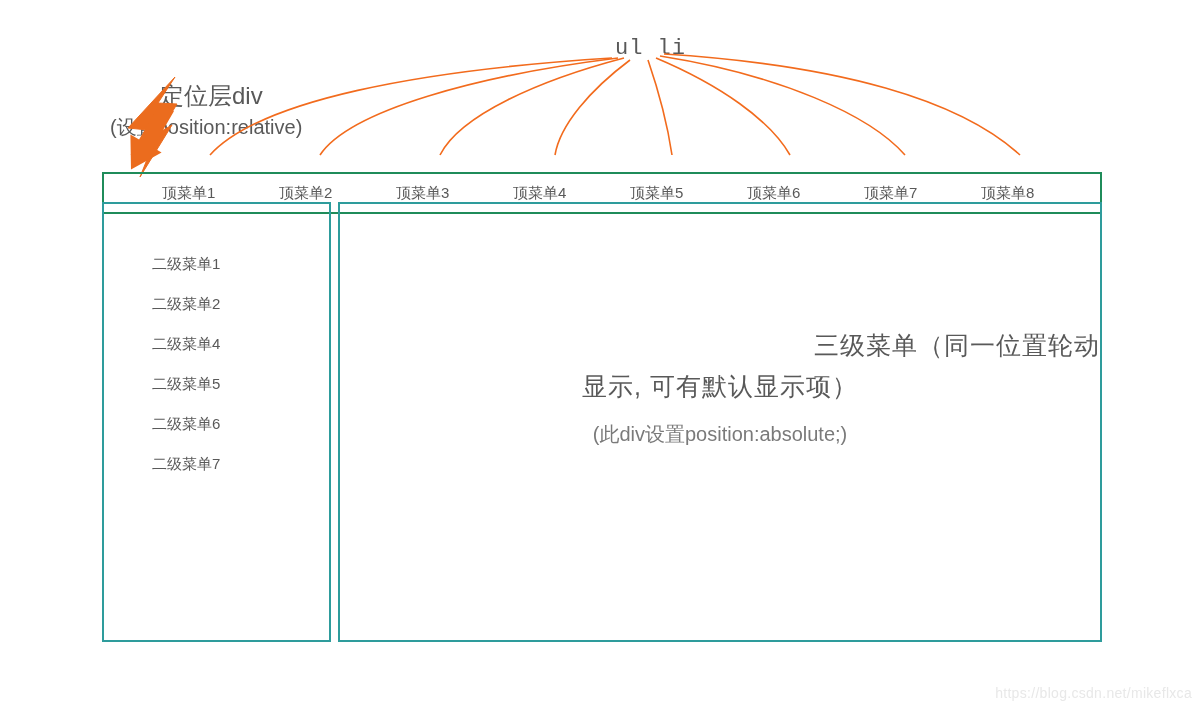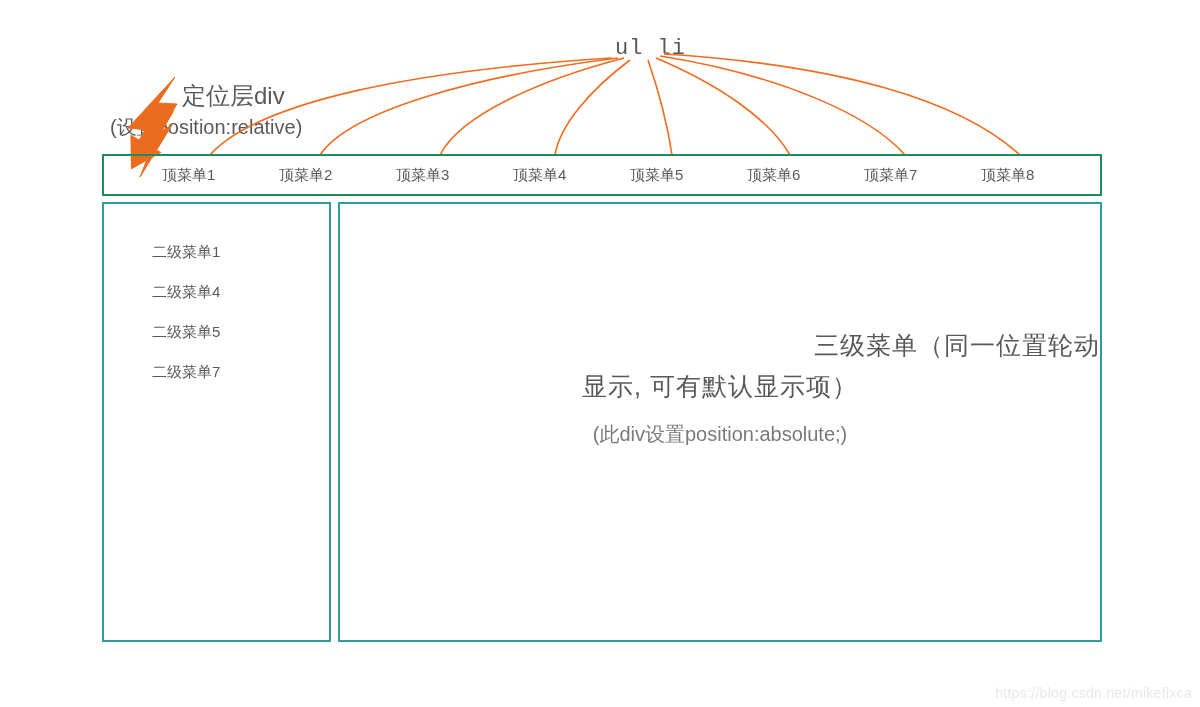--- a/index.html
+++ b/index.html
@@ -16,55 +16,55 @@
     top: 36px;
     left: 615px;
     font-size: 22px;
     font-weight: 400;
     letter-spacing: 1px;
     font-family: Liberation Mono, monospace;
   }
   .annotation-title {
     position: absolute;
     top: 80px;
-    left: 182px;
+    left: 160px;
     font-size: 24px;
     font-weight: 400;
   }
   .annotation-sub {
     position: absolute;
     top: 114px;
     left: 110px;
     font-size: 20px;
     font-weight: 400;
   }
   .nav-bar {
     position: absolute;
-    top: 154px;
+    top: 172px;
     left: 102px;
     width: 1000px;
     height: 42px;
     border: 2px solid #1f8c5a;
     display: flex;
     align-items: center;
     padding-left: 58px;
   }
   .nav-item {
     width: 117px;
     font-size: 15px;
     color: #595959;
   }
   .sidebar {
     position: absolute;
     top: 202px;
     left: 102px;
     width: 229px;
     height: 440px;
     border: 2px solid #2e9c9c;
-    padding-top: 28px;
+    padding-top: 40px;
     padding-left: 48px;
   }
   .sidebar-item {
     font-size: 15px;
     color: #595959;
     line-height: 40px;
   }
   .content-panel {
     position: absolute;
     top: 202px;
@@ -154,22 +154,24 @@
   <div class="nav-item">顶菜单3</div>
   <div class="nav-item">顶菜单4</div>
   <div class="nav-item">顶菜单5</div>
   <div class="nav-item">顶菜单6</div>
   <div class="nav-item">顶菜单7</div>
   <div class="nav-item">顶菜单8</div>
 </div>
 
 <div class="sidebar">
   <div class="sidebar-item">二级菜单1</div>
+  <div class="sidebar-item">二级菜单2</div>
   <div class="sidebar-item">二级菜单4</div>
   <div class="sidebar-item">二级菜单5</div>
+  <div class="sidebar-item">二级菜单6</div>
   <div class="sidebar-item">二级菜单7</div>
 </div>
 
 <div class="content-panel">
   <div class="content-line1">三级菜单（同一位置轮动</div>
   <div class="content-line2">显示, 可有默认显示项）</div>
   <div class="content-note">(此div设置position:absolute;)</div>
 </div>
 
 <div class="watermark">https://blog.csdn.net/mikeflxca</div>

